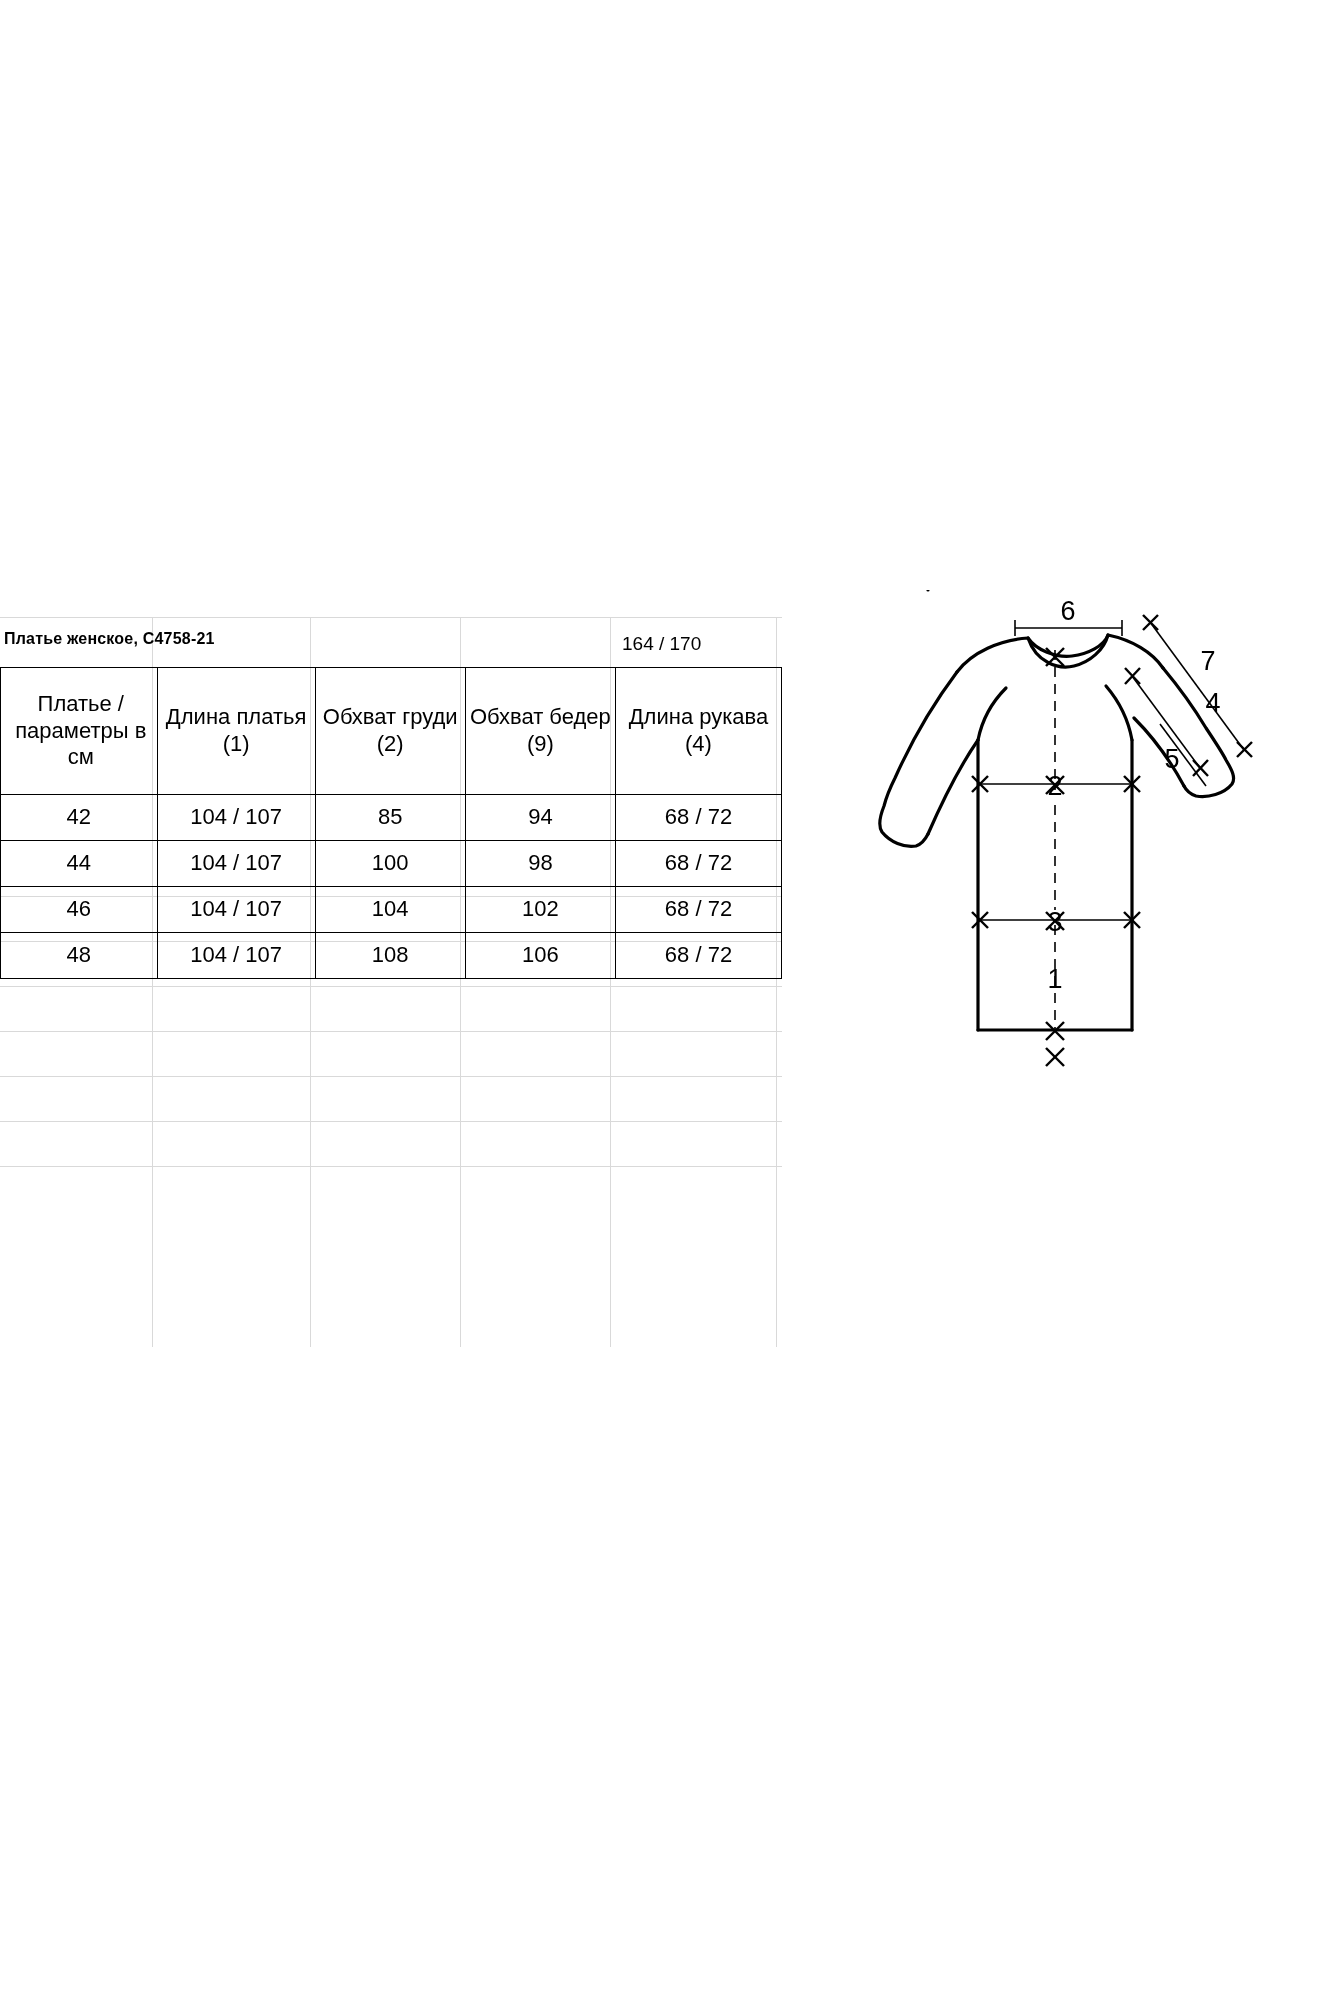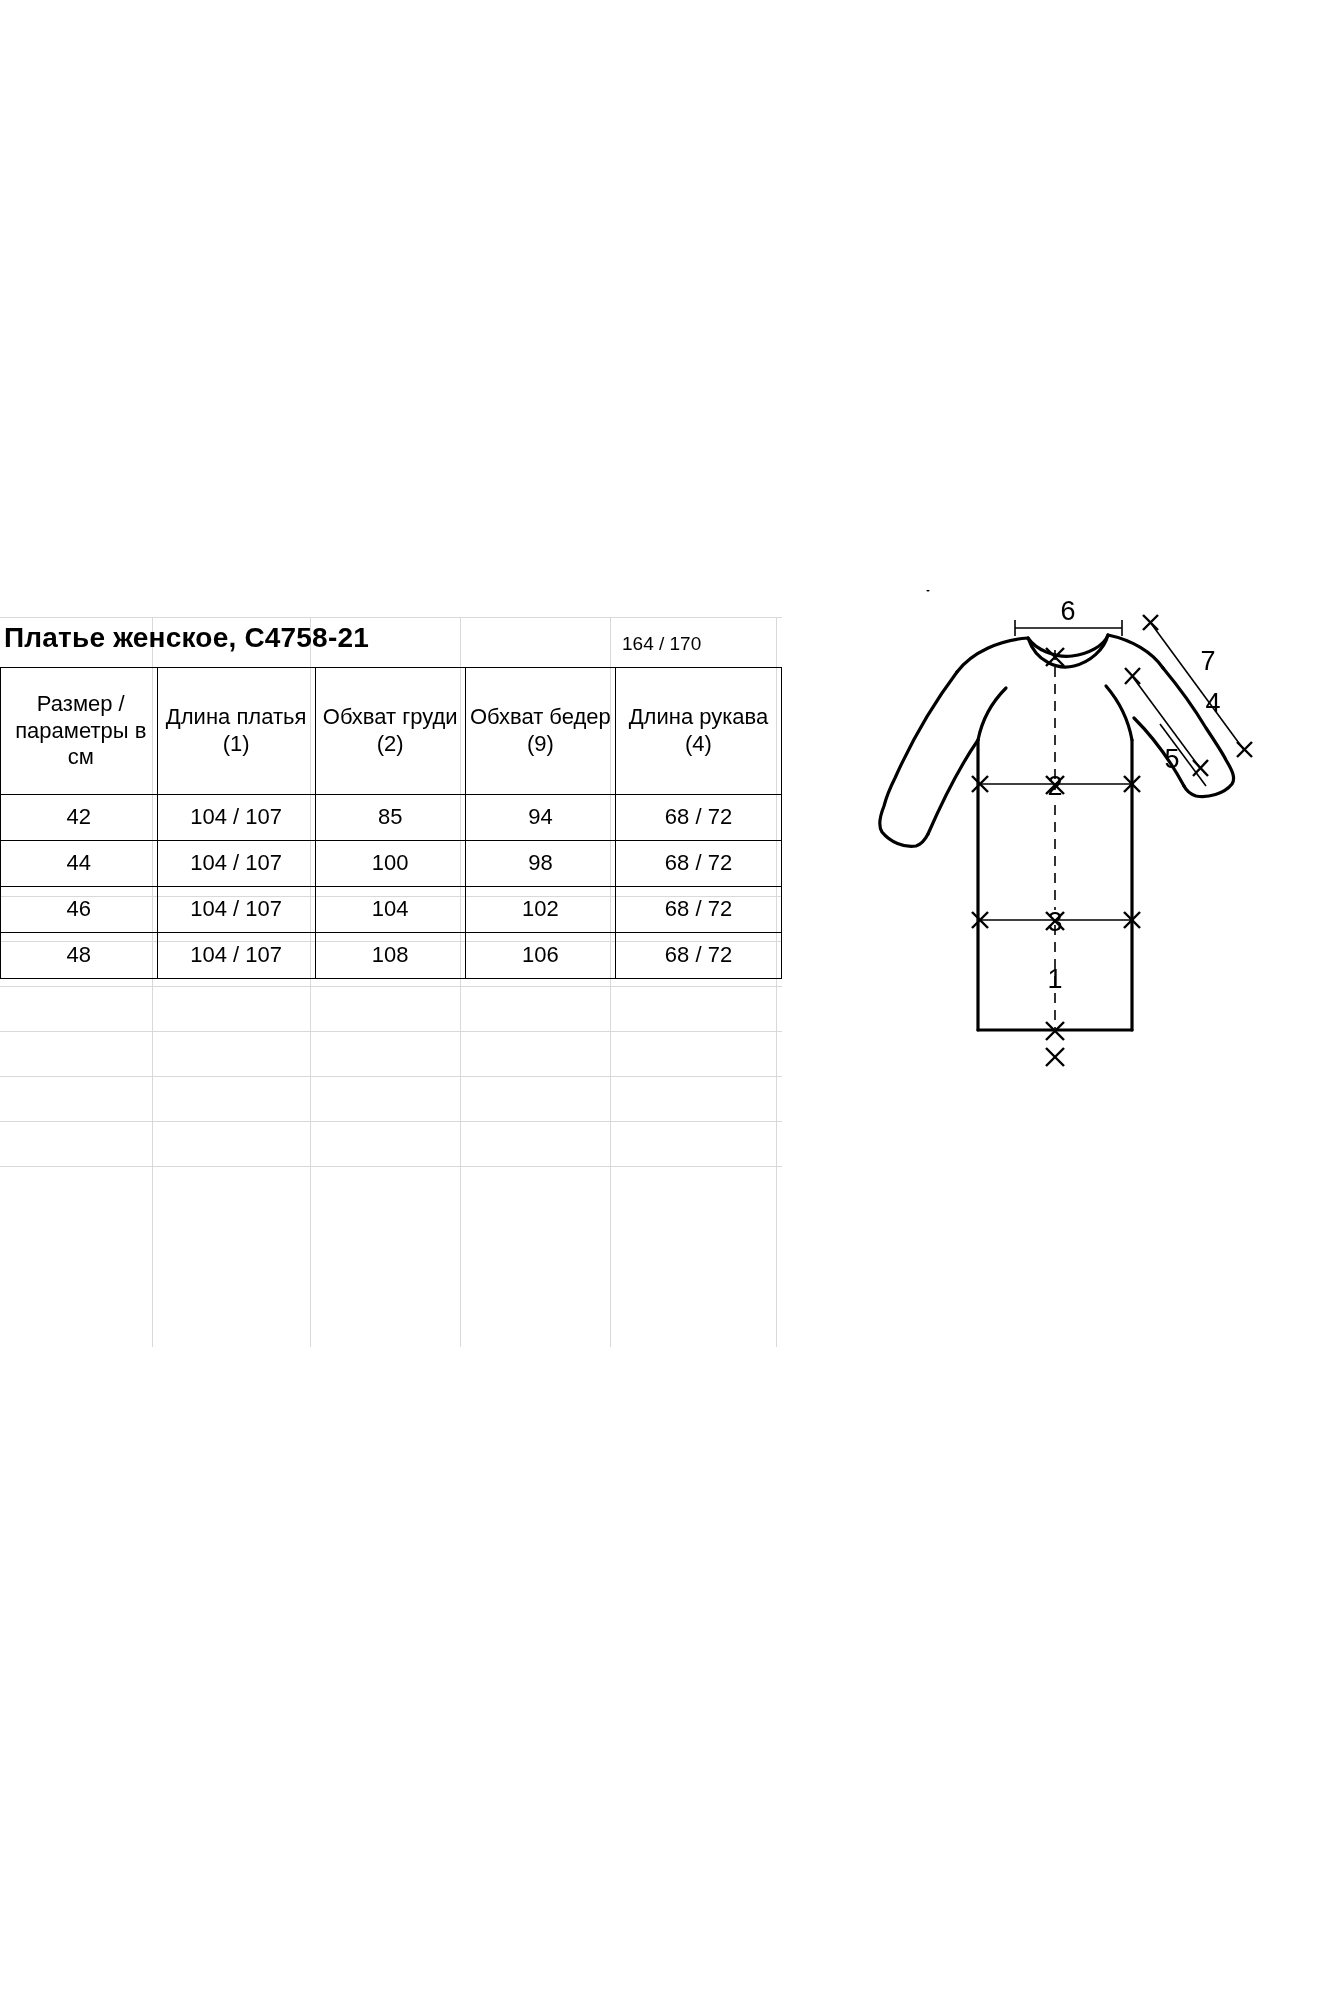--- a/index.html
+++ b/index.html
@@ -45,22 +45,22 @@
   #title-row {
     position: absolute;
     left: 0px;
     top: 3px;
     width: 782px;
     height: 47px;
   }
   #title-text {
     position: absolute;
     left: 4px;
-    top: 2px;
-    font-size: 28px;
+    top: 10px;
+    font-size: 16px;
     font-weight: bold;
     letter-spacing: 0.2px;
     white-space: nowrap;
   }
   #title-height {
     position: absolute;
     left: 622px;
     top: 13px;
     font-size: 19px;
     white-space: nowrap;
@@ -133,21 +133,21 @@
   <div class="grid-line-v" style="left:776px;"></div>
 
   <div id="title-row">
     <div id="title-text">Платье женское, С4758-21</div>
     <div id="title-height">164 / 170</div>
   </div>
 
   <table id="size-table">
     <thead>
       <tr>
-        <th class="col-param param-head">Размер / параметры в см</th>
+        <th class="col-param param-head">Платье / параметры в см</th>
         <th class="col-len">Длина платья (1)</th>
         <th class="col-chest">Обхват груди (2)</th>
         <th class="col-hip">Обхват бедер (9)</th>
         <th class="col-sleeve">Длина рукава (4)</th>
       </tr>
     </thead>
     <tbody>
       <tr>
         <td class="size-cell">42</td>
         <td>104 / 107</td>

